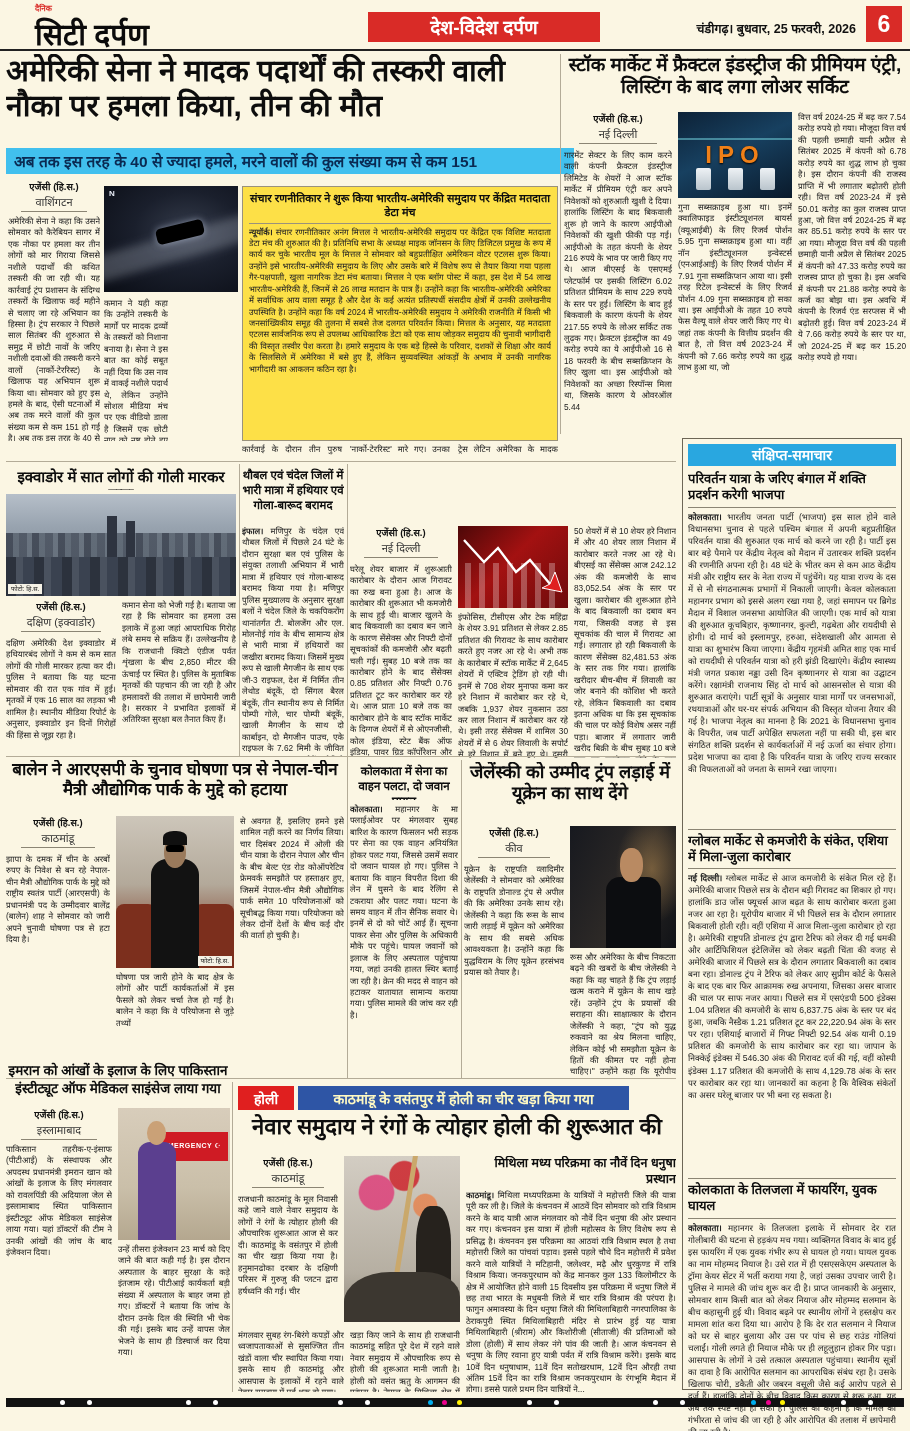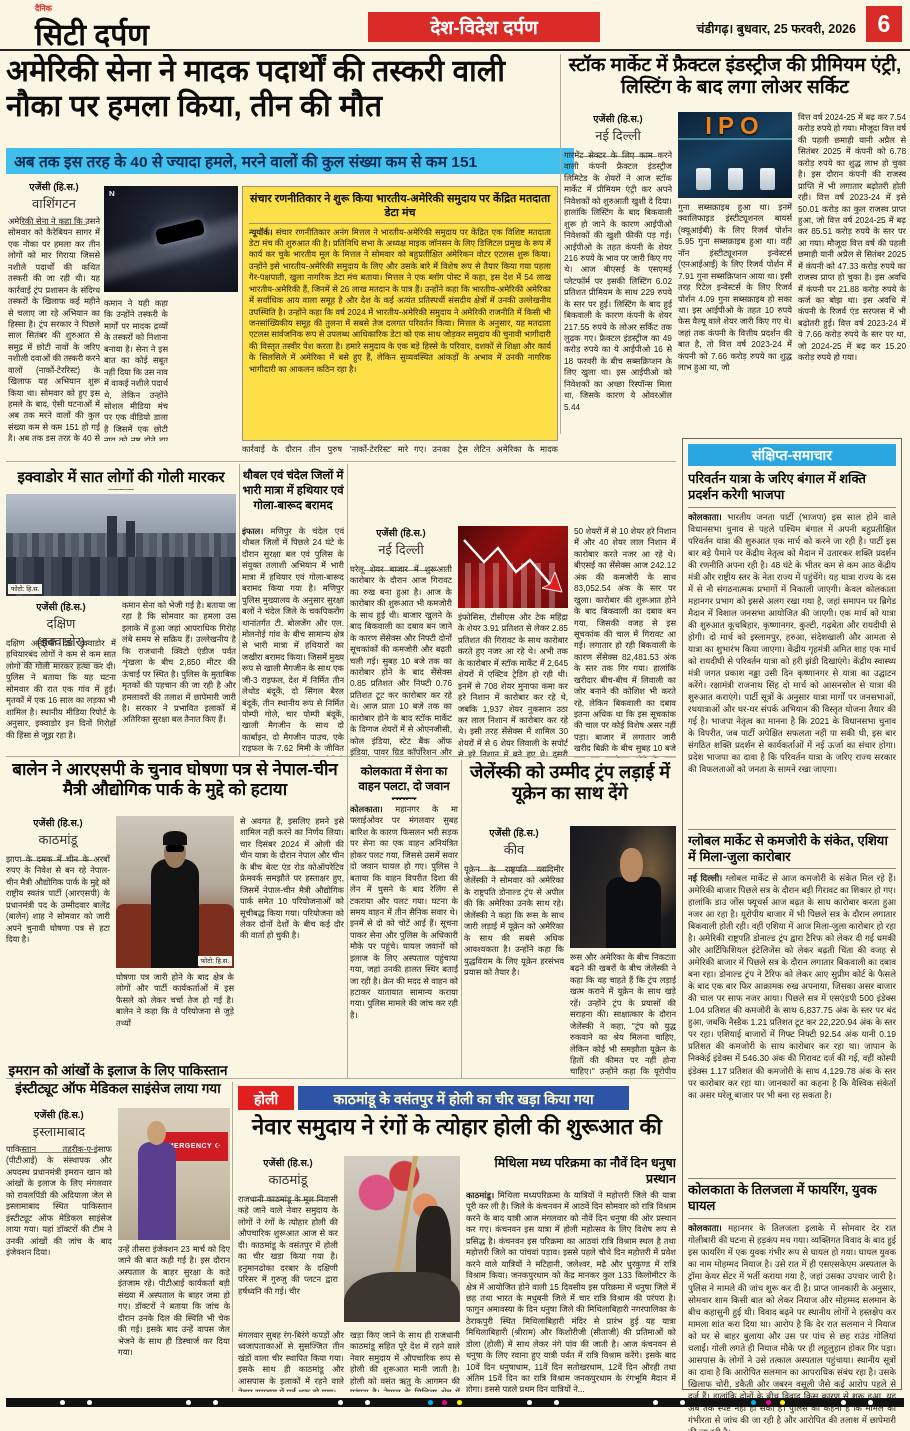--- a/index.html
+++ b/index.html
@@ -5,38 +5,38 @@
   html,body{margin:0;padding:0;}
   body{font-family:"Liberation Sans","DejaVu Sans",sans-serif;background:#e8e4d4;}
   #page{position:relative;width:910px;height:1431px;background:#fbf6e3;overflow:hidden;margin:0 auto;color:#1a1a1a;}
   .abs{position:absolute;}
   .t{font-size:8.3px;line-height:1.38;text-align:justify;overflow:hidden;color:#222;}
   .t2{font-size:8.6px;line-height:1.4;text-align:justify;overflow:hidden;color:#222;}
   .hl{font-weight:800;color:#0d0d0d;line-height:1.15;overflow:hidden;}
   .ctr{text-align:center;}
   .byl{text-align:center;overflow:hidden;}
   .byl-name{font-weight:bold;font-size:9.5px;color:#111;}
-  .byl-place{font-size:13px;color:#333;padding:1px 0 12px;border-bottom:1px solid #8b8574;width:72%;margin:0 auto;}
+  .byl-place{font-size:11px;color:#333;padding:1px 0 2px;border-bottom:1px solid #8b8574;width:72%;margin:0 auto;}
   .lede{font-weight:bold;}
   .vrule{width:1px;background:#b3ab97;}
   .hrule{height:1px;background:#b3ab97;}
   .chip{position:absolute;background:#f5f2e6;color:#222;font-size:6.5px;padding:0 3px;line-height:1.5;}
   
   .masthead{font-weight:800;font-size:30px;color:#0b0b0b;letter-spacing:0;}
   .mast-tag{color:#d92b27;font-size:8px;font-weight:bold;}
   .redbox{background:#d92b27;color:#fff;display:flex;align-items:center;justify-content:center;font-weight:800;}
   .bluebar{background:#41c0ee;color:#0a2a52;font-weight:800;display:flex;align-items:center;padding:0 8px;font-size:15.5px;}
   .boxy{background:#fde047;border:1px solid #9a927c;}
   
   .ph{position:absolute;overflow:hidden;}
   .img-night{background:radial-gradient(ellipse at 62% 42%,#343b4a 0%,#1a1f2c 45%,#0a0d15 100%);}
   .night-streak{position:absolute;left:-12px;top:48px;width:170px;height:26px;background:rgba(190,198,212,.28);transform:rotate(-16deg);filter:blur(4px);}
   .night-boat{position:absolute;left:52px;top:38px;width:48px;height:16px;background:#000;border-radius:5px;transform:rotate(-14deg);box-shadow:0 0 7px rgba(220,230,255,.5);}
   .night-mark{position:absolute;left:5px;top:3px;color:#e8ecf5;font-size:8px;font-weight:bold;}
-  .img-ipo{background:linear-gradient(155deg,#0d2237 0%,#174060 45%,#0a1a2b 100%);display:flex;justify-content:center;}
+  .img-ipo{background:linear-gradient(155deg,#0d2237 0%,#174060 45%,#0a1a2b 100%);display:flex;align-items:center;justify-content:center;}
   .ipo-word{color:#f08018;font-weight:800;font-size:24px;letter-spacing:6px;text-shadow:0 1px 2px #000;}
   .ipo-pillar{position:absolute;bottom:8px;width:15px;height:22px;background:linear-gradient(#eef2f5,#b9c4cc);border-radius:2px;}
   .ipo-line{position:absolute;left:0;top:30%;width:100%;height:2px;background:rgba(120,220,230,.5);}
   .img-city{background:linear-gradient(#b6bfc9 0%,#98a3af 32%,#717c88 100%);}
   .city-band1{position:absolute;left:0;top:38%;width:100%;height:62%;background:repeating-linear-gradient(90deg,#39404d 0 7px,#59636f 7px 13px,#474f5c 13px 21px,#636d79 21px 26px);opacity:.85;}
   .city-band2{position:absolute;left:0;top:62%;width:100%;height:38%;background:repeating-linear-gradient(90deg,#2c323d 0 10px,#4a525f 10px 17px,#3a4250 17px 28px);}
   .city-tower{position:absolute;background:#2e3440;}
   .img-chart{background:linear-gradient(135deg,#4d0808 0%,#a31111 45%,#6e0b0b 100%);}
   .chart-bars{position:absolute;left:6%;bottom:0;width:88%;height:55%;background:repeating-linear-gradient(90deg,rgba(255,255,255,.28) 0 6px,transparent 6px 14px);}
   .img-balen{background:linear-gradient(#cdc6ba 0%,#b3a99a 45%,#8a5440 78%,#7c3f2e 100%);}

